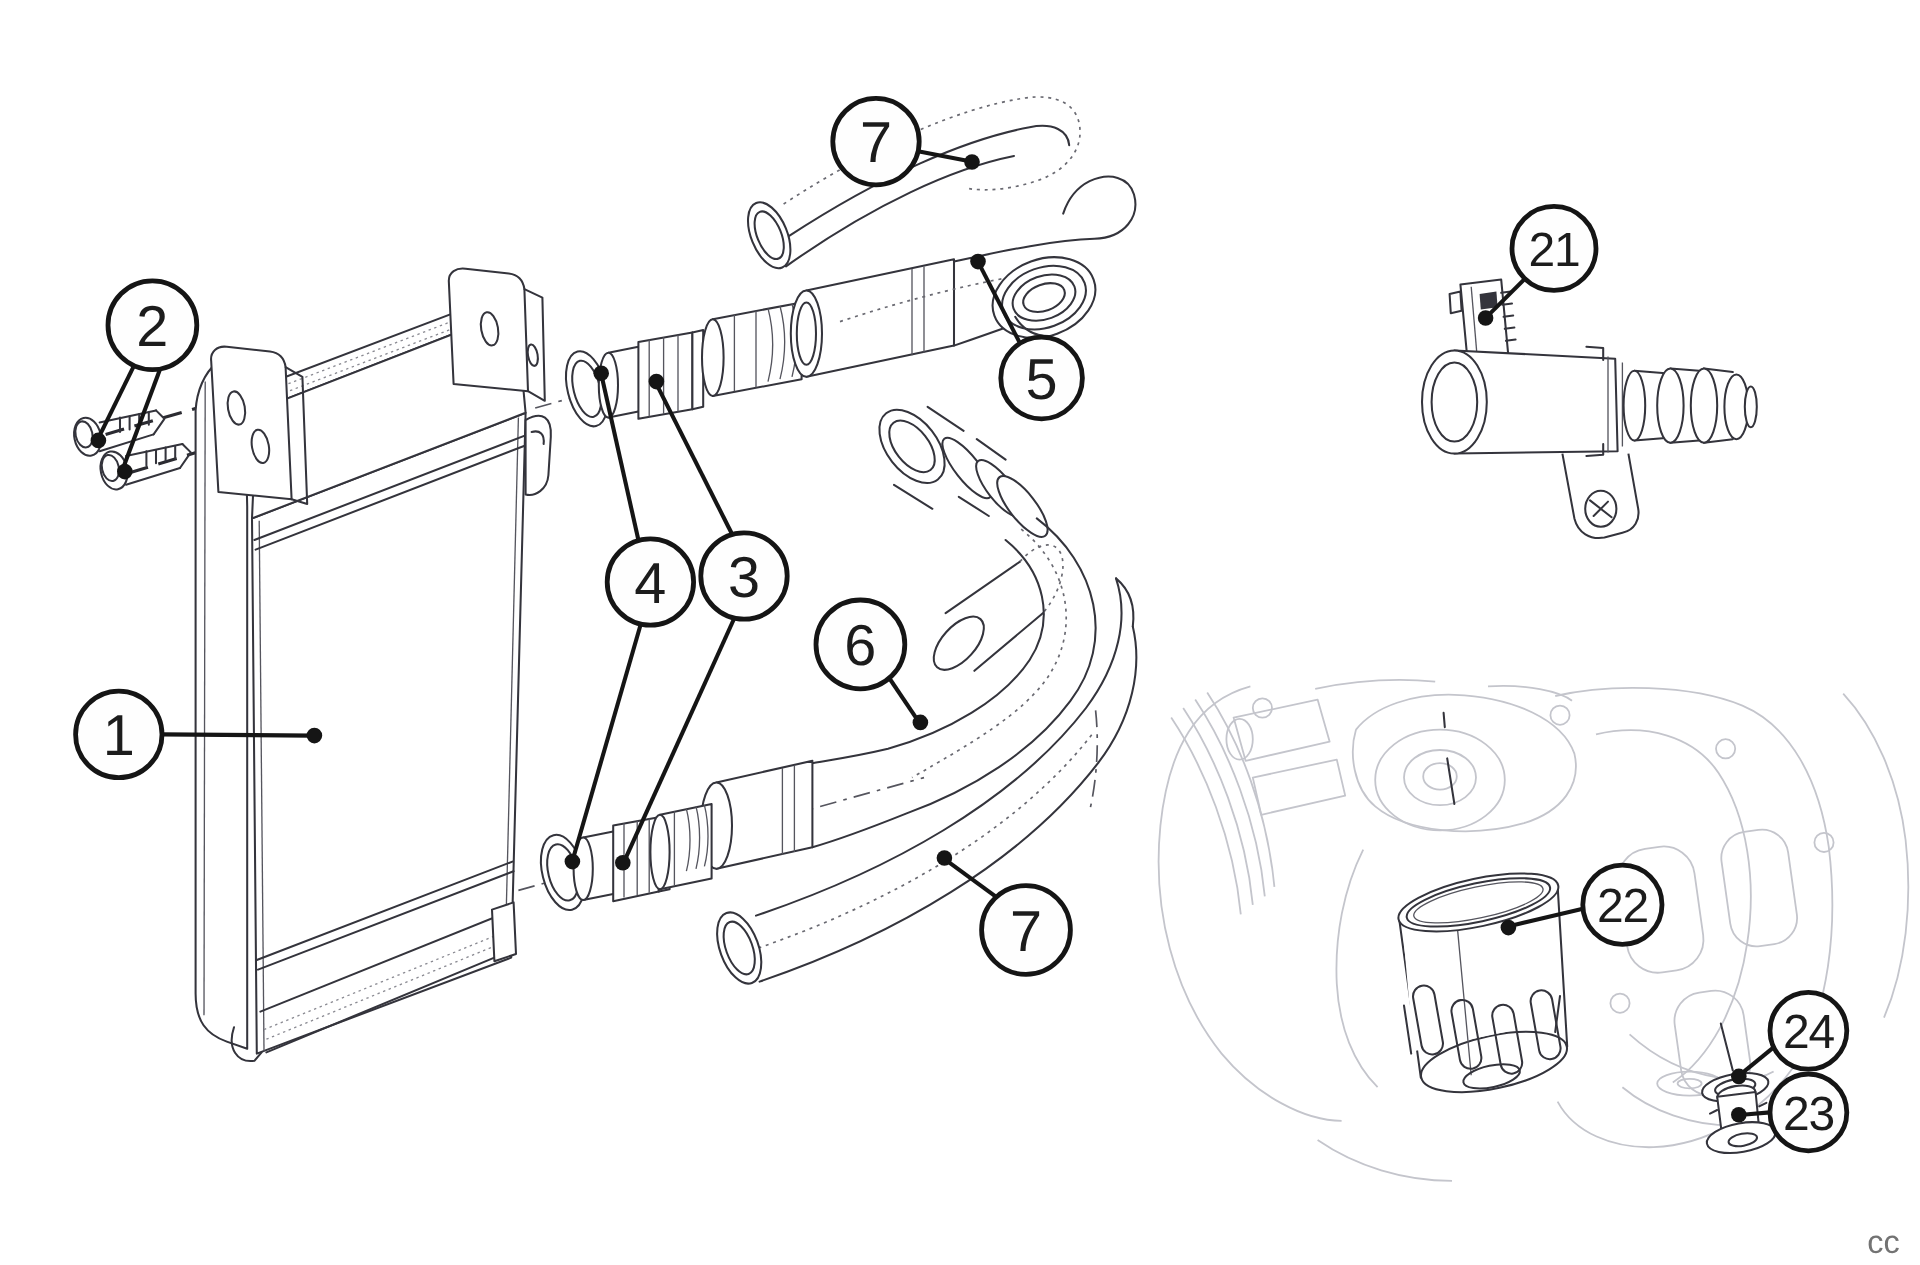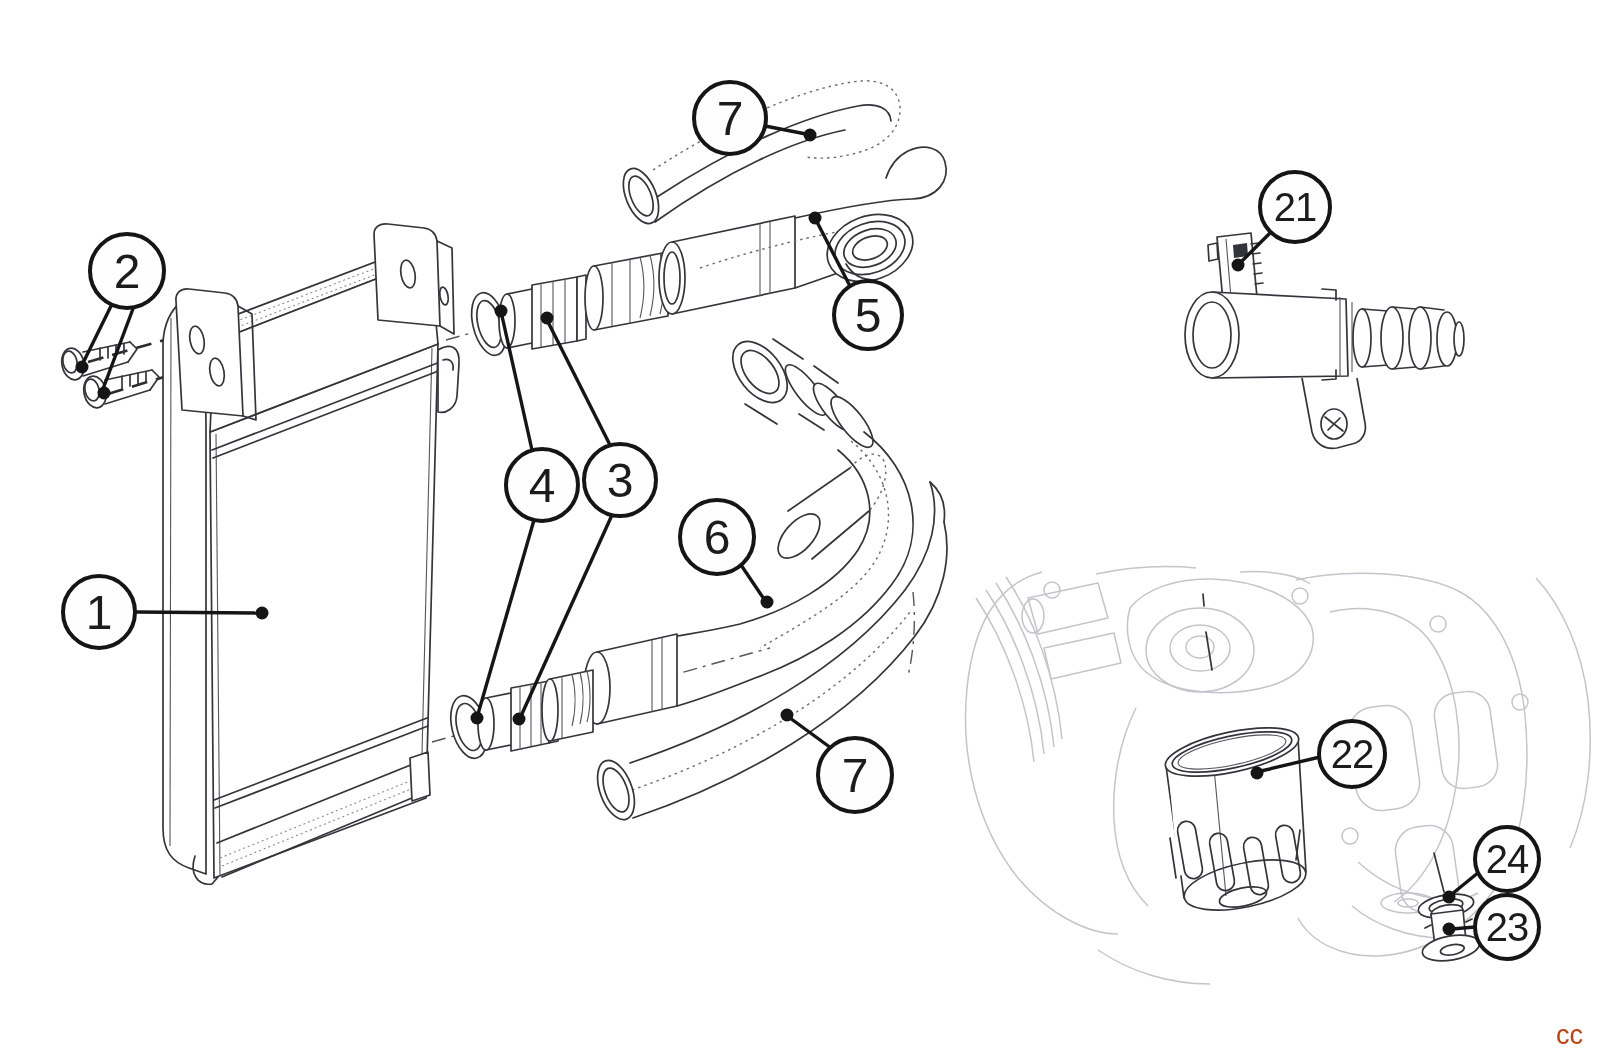--- a/index.html
+++ b/index.html
@@ -14,21 +14,21 @@
   .dot{fill:#151515;stroke:none;}
   .ink{stroke:#34343c;stroke-width:1.7px;fill:none;stroke-linecap:round;stroke-linejoin:round;}
   .inkf{stroke:#34343c;stroke-width:1.7px;fill:#ffffff;stroke-linejoin:round;}
   .fillw{fill:#ffffff;stroke:none;}
   .thin{stroke:#55555e;stroke-width:1.1px;fill:none;}
   .dash{stroke:#2b2b31;stroke-width:2.6px;fill:none;stroke-dasharray:16 9;}
   .axis{stroke:#55555e;stroke-width:1.4px;fill:none;stroke-dasharray:14 6 3 6;}
   .hatch{stroke:#8a8a92;stroke-width:1.1px;fill:none;stroke-dasharray:2 3;}
   .dotl{stroke:#6a6a72;stroke-width:1.4px;fill:none;stroke-dasharray:2.5 4;}
   .faded{stroke:#c4c5cc;stroke-width:1.5px;fill:none;stroke-linejoin:round;}
-  #watermark{position:absolute;left:1556px;top:1020px;font-size:27px;color:#c2410c;
+  #watermark{position:absolute;left:1556px;top:1020px;font-size:27px;color:#737373;
              font-family:"Liberation Sans",sans-serif;}
 </style>
 </head>
 <body>
 
 <div id="stage">
 <svg width="1600" height="1054" viewBox="0 0 1600 1054">
 
   <g>
     <path class="faded" d="M1042,572 C998,584 974,622 967,688 C960,758 978,828 1018,878 C1048,914 1088,934 1118,934"></path>

